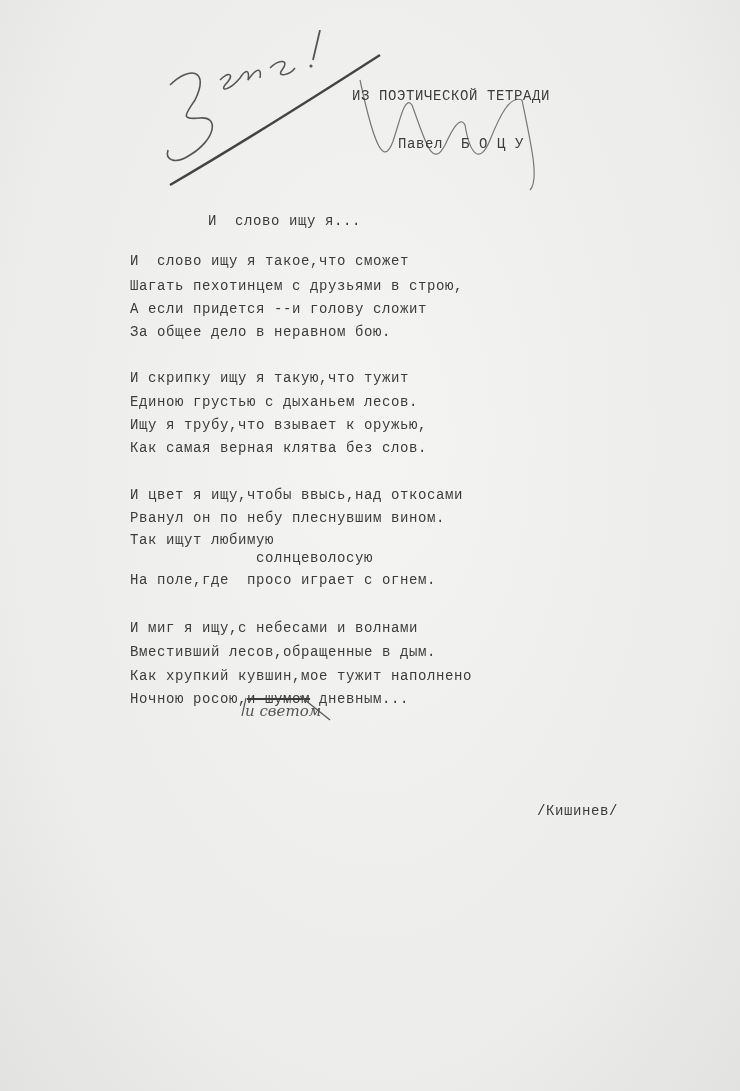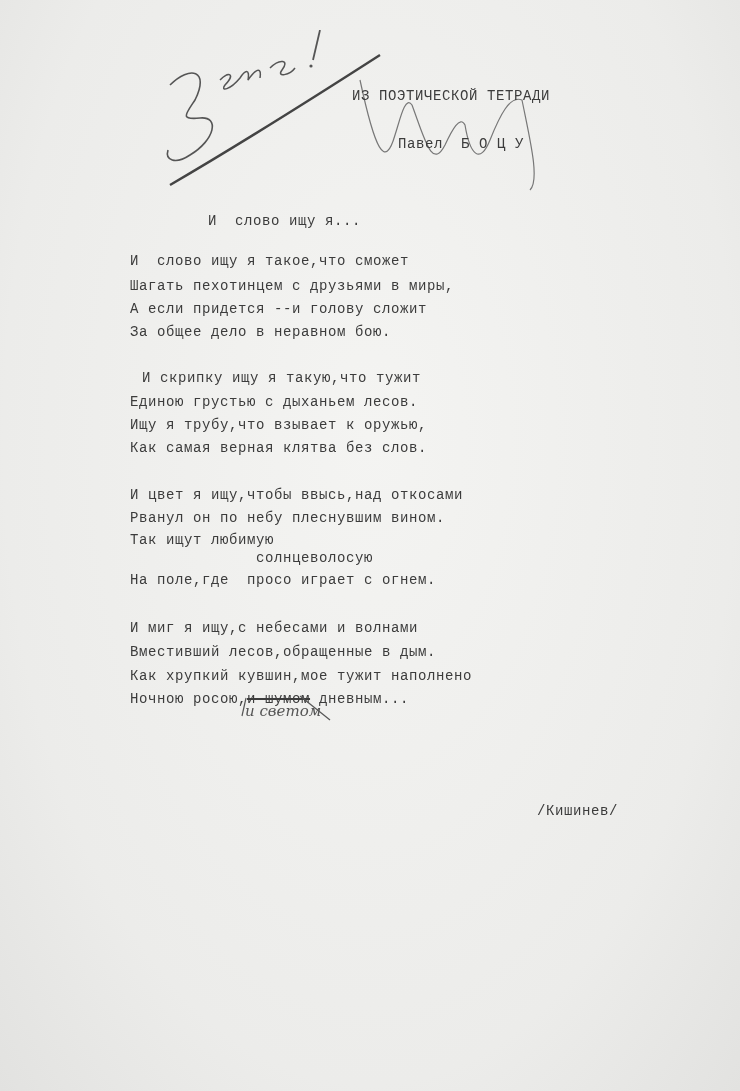--- a/index.html
+++ b/index.html
@@ -31,27 +31,27 @@
     <path d="M210 50 C225 120 235 140 245 105 C250 90 255 65 262 75 C275 110 282 140 295 115 C302 100 310 85 315 95 C320 125 330 135 340 110 C350 85 360 65 372 70 C380 110 390 150 380 160" fill="none" stroke="#777" stroke-width="1.2"></path>
   </svg>
 
   <div class="t" style="left:352px;top:88px">ИЗ ПОЭТИЧЕСКОЙ ТЕТРАДИ</div>
   <div class="t" style="left:398px;top:136px">Павел  Б О Ц У</div>
 
   <div class="t" style="left:208px;top:213px">И  слово ищу я...</div>
 
   <div>
     <div class="t" style="left:130px;top:253px">И  слово ищу я такое,что сможет</div>
-    <div class="t" style="left:130px;top:278px">Шагать пехотинцем с друзьями в миры,</div>
+    <div class="t" style="left:130px;top:278px">Шагать пехотинцем с друзьями в строю,</div>
     <div class="t" style="left:130px;top:301px">А если придется --и голову сложит</div>
     <div class="t" style="left:130px;top:324px">За общее дело в неравном бою.</div>
   </div>
 
   <div>
-    <div class="t" style="left:142px;top:370px">И скрипку ищу я такую,что тужит</div>
+    <div class="t" style="left:130px;top:370px">И скрипку ищу я такую,что тужит</div>
     <div class="t" style="left:130px;top:394px">Единою грустью с дыханьем лесов.</div>
     <div class="t" style="left:130px;top:417px">Ищу я трубу,что взывает к оружью,</div>
     <div class="t" style="left:130px;top:440px">Как самая верная клятва без слов.</div>
   </div>
 
   <div>
     <div class="t" style="left:130px;top:487px">И цвет я ищу,чтобы ввысь,над откосами</div>
     <div class="t" style="left:130px;top:510px">Рванул он по небу плеснувшим вином.</div>
     <div class="t" style="left:130px;top:532px">Так ищут любимую</div>
     <div class="t" style="left:130px;top:550px">              солнцеволосую</div>

